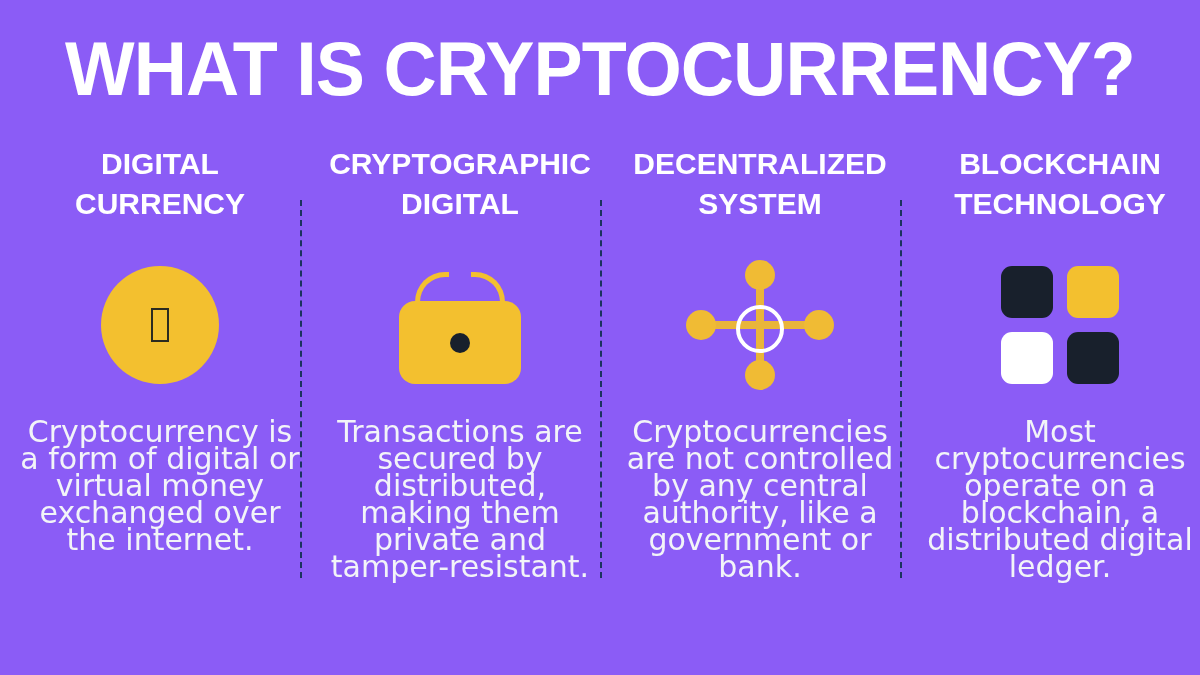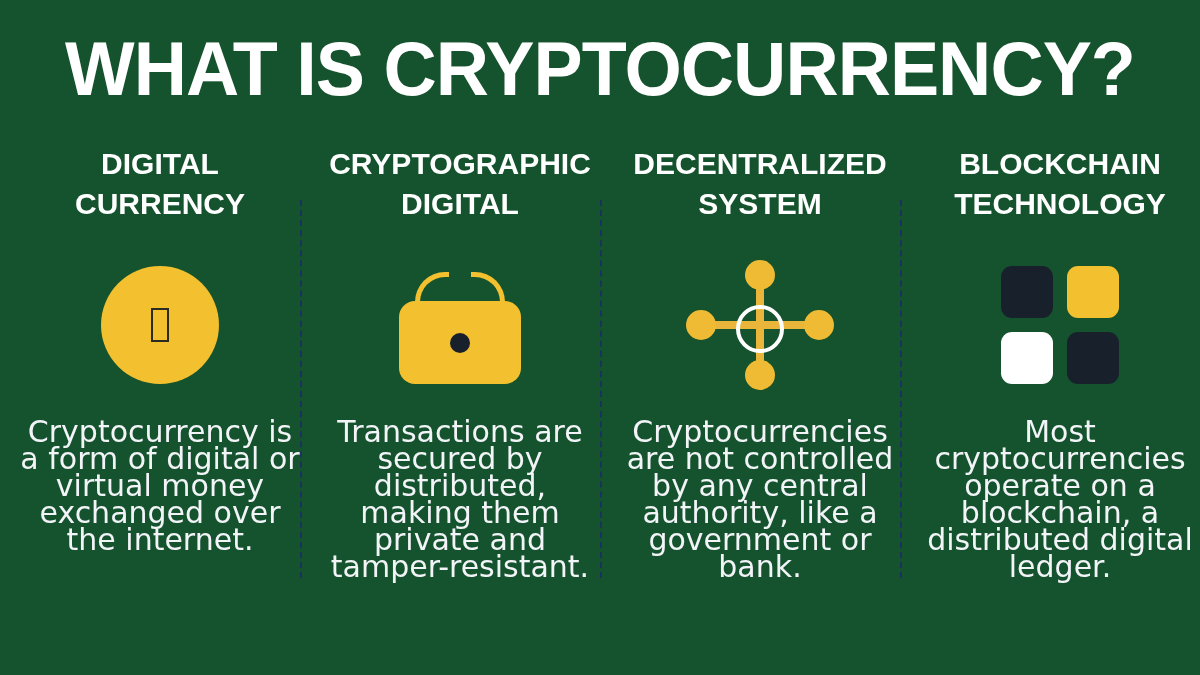--- a/index.html
+++ b/index.html
@@ -11,21 +11,21 @@
     height: 675px;
     overflow: hidden;
     background: #24406e;
     font-family: "DejaVu Sans", sans-serif;
   }
 
   #infographic {
     position: relative;
     width: 1200px;
     height: 675px;
-    background: #14532d;
+    background: #8b5cf6;
     box-sizing: border-box;
   }
 
   
   #title {
     position: absolute;
     left: 0;
     top: 26px;
     width: 1200px;
     text-align: center;

